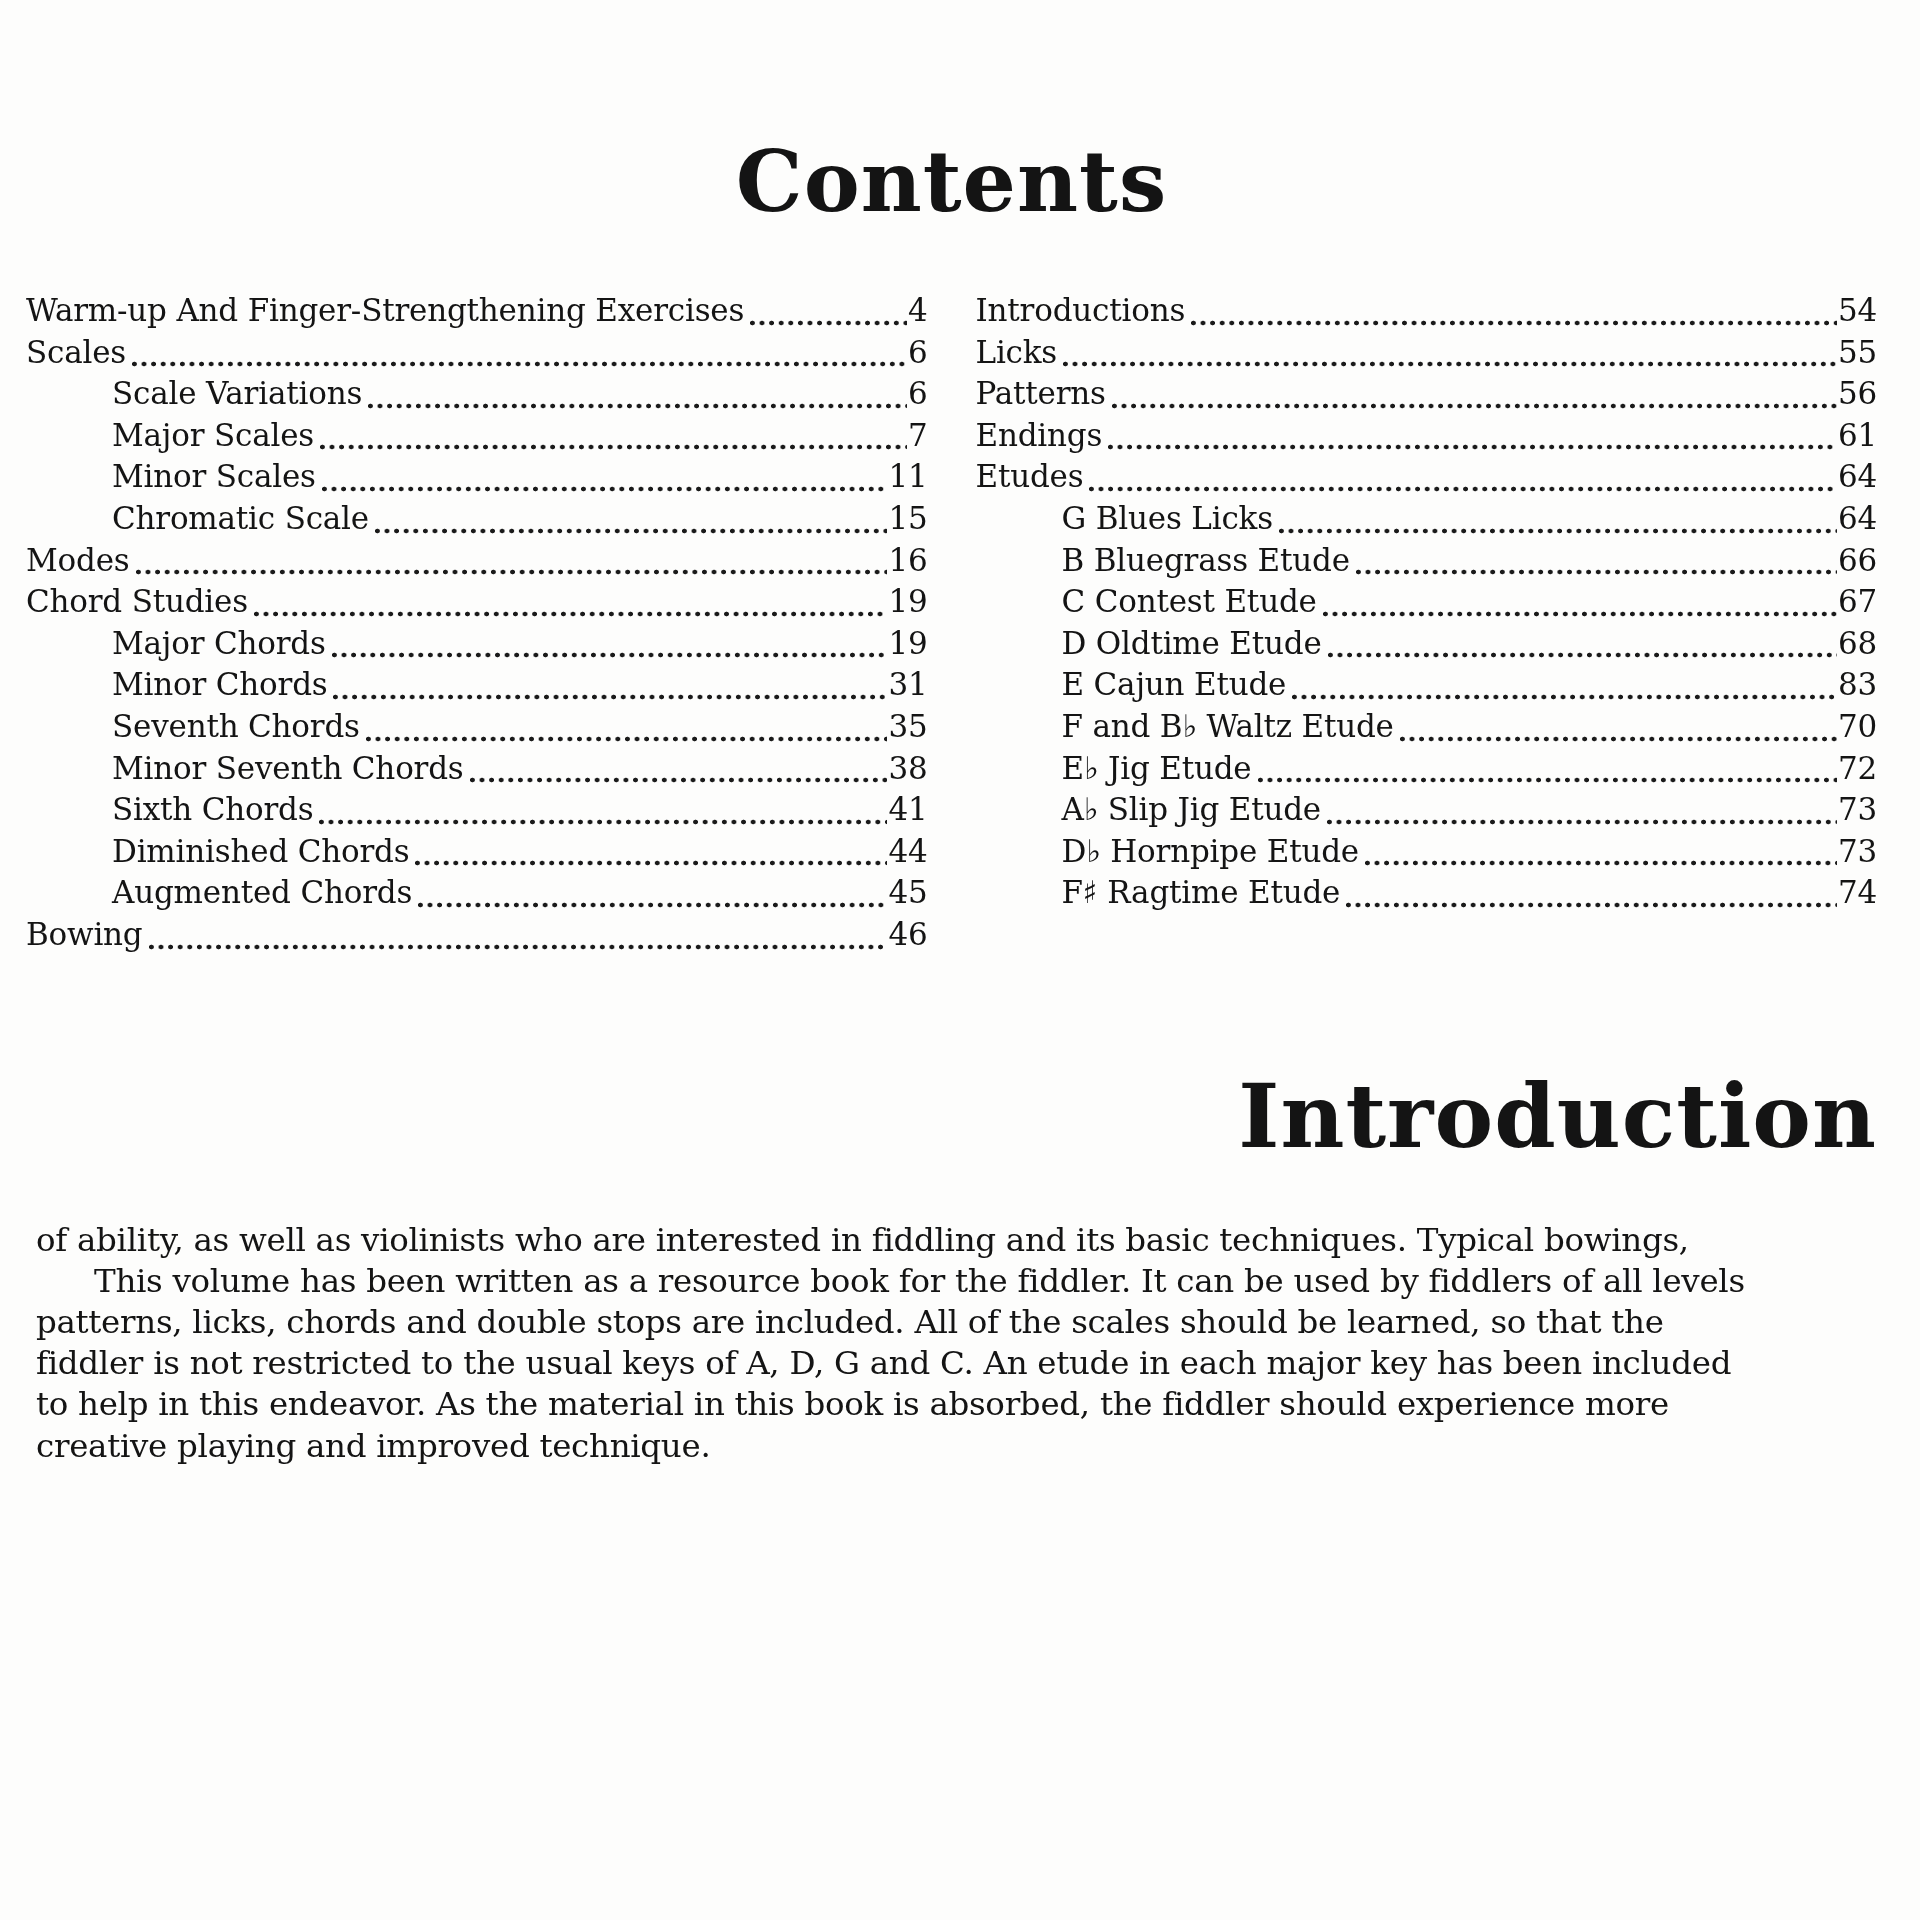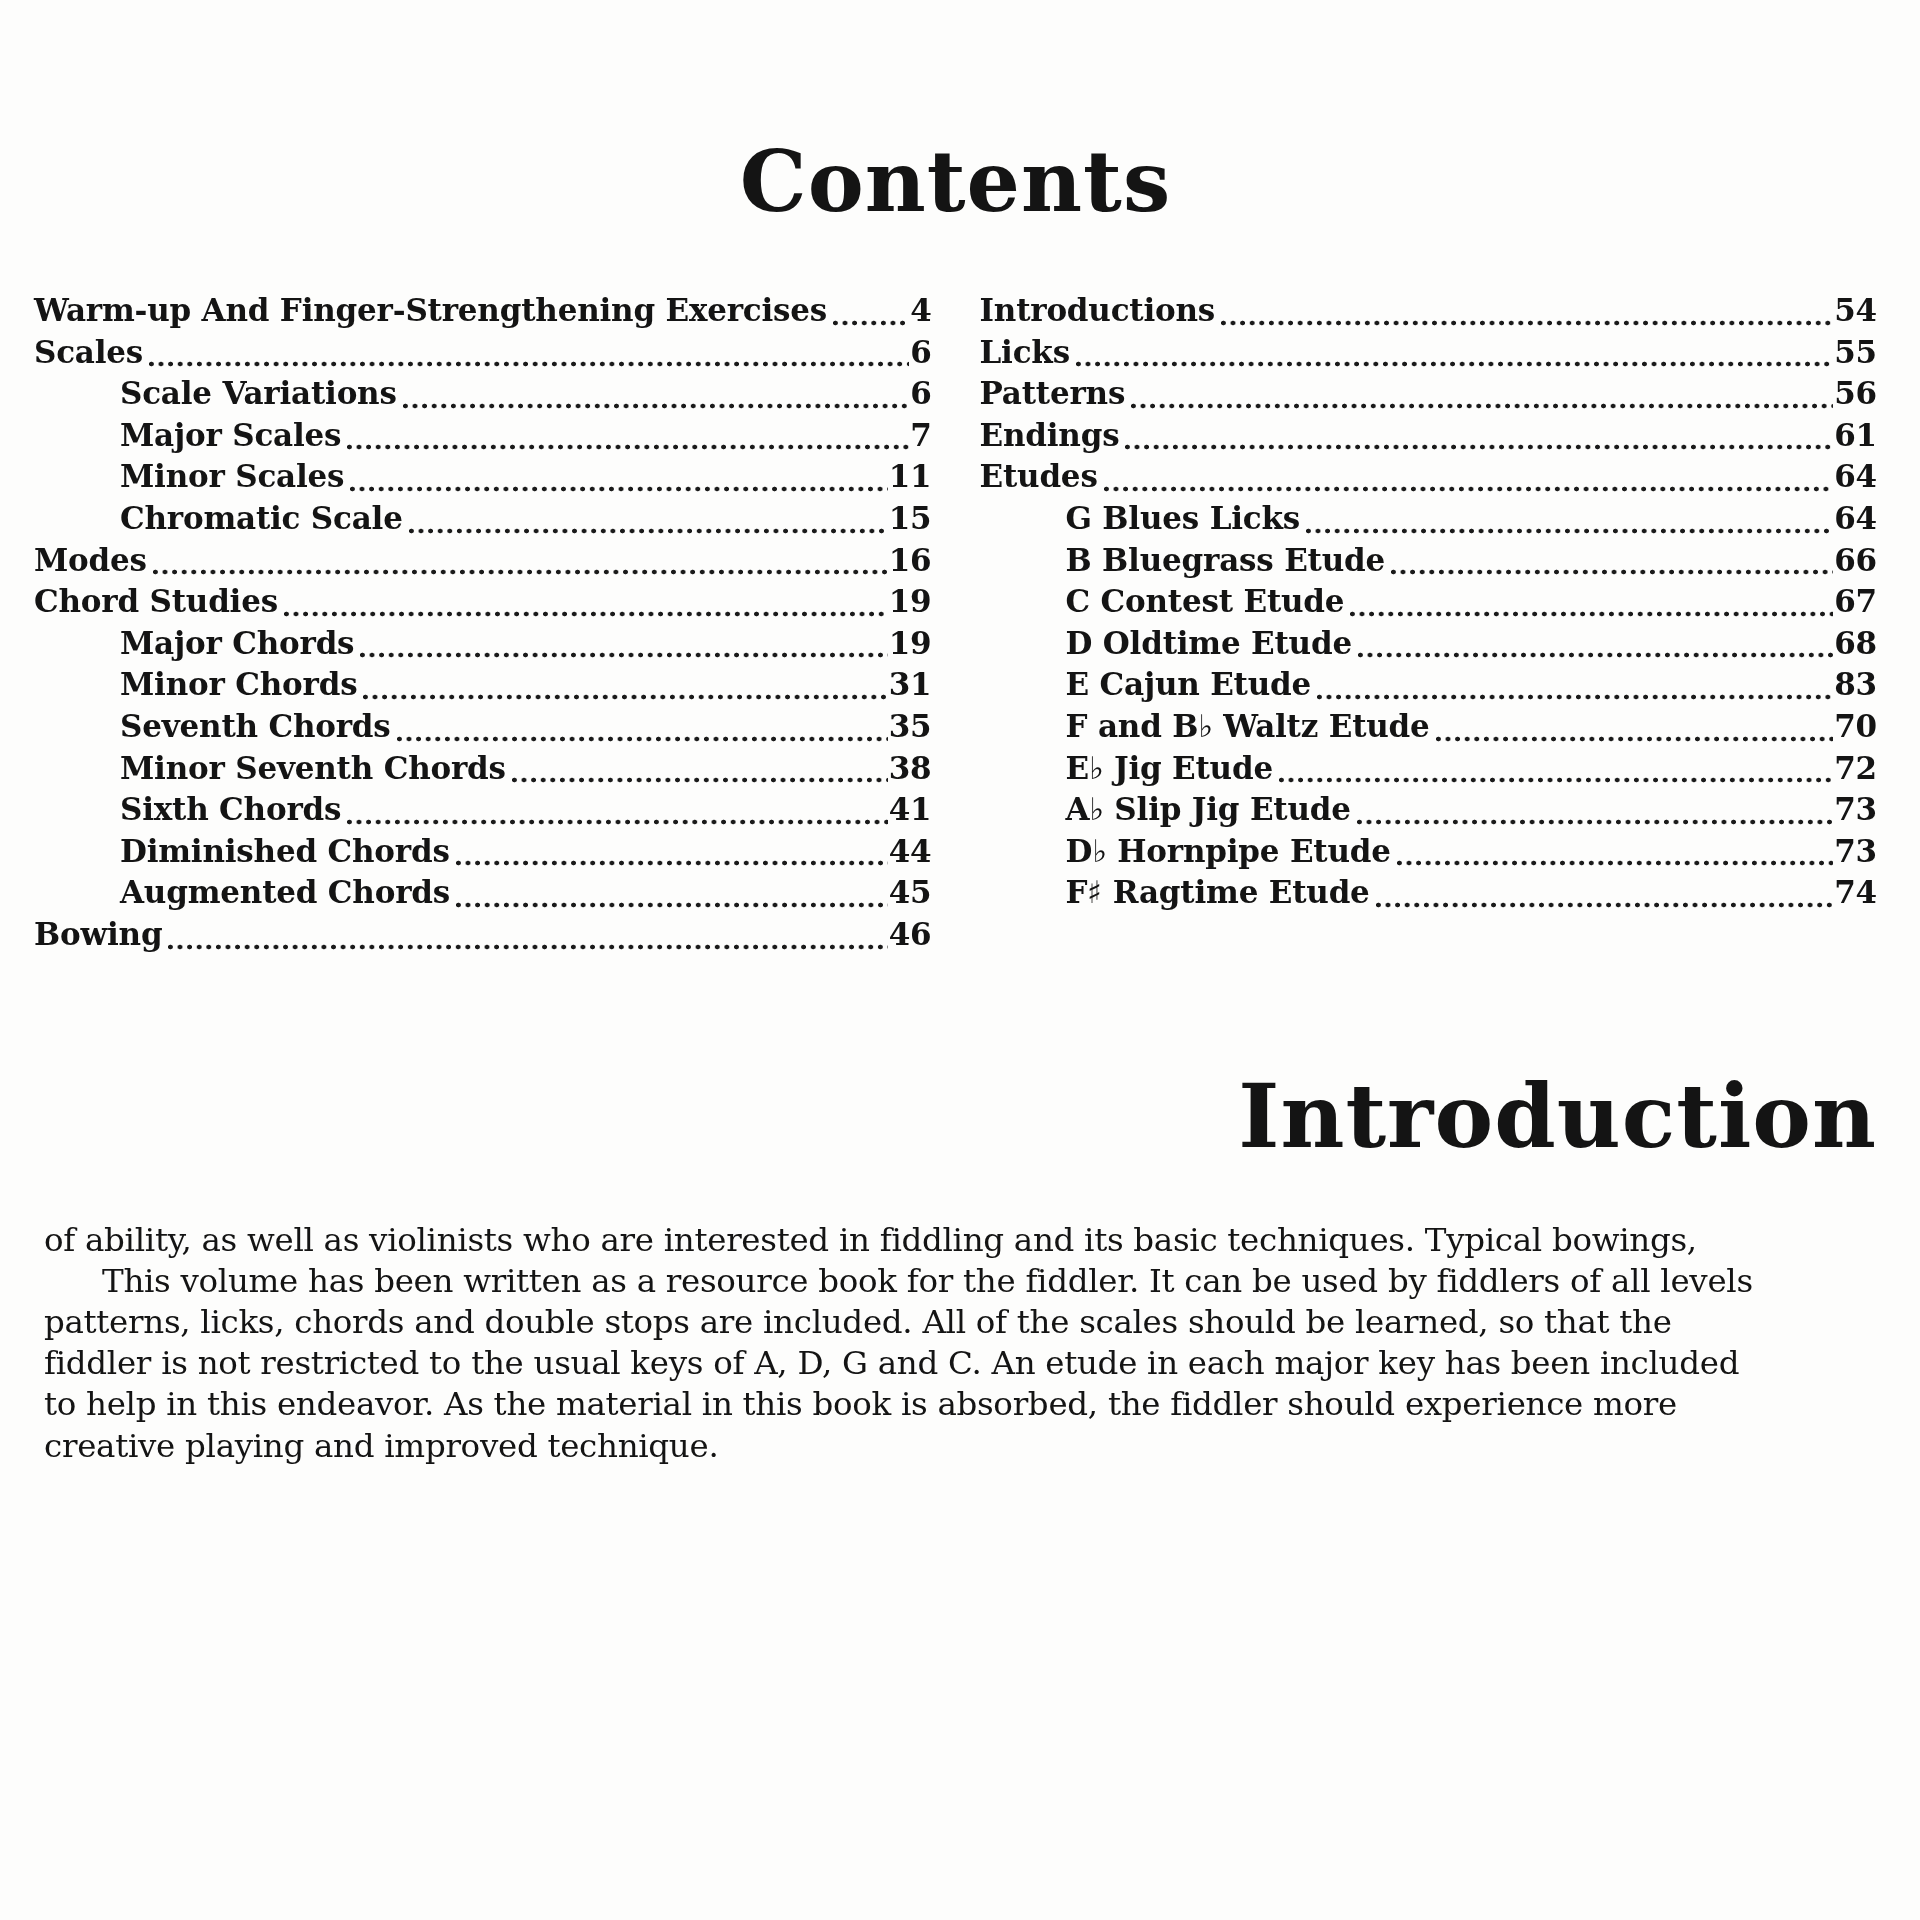--- a/index.html
+++ b/index.html
@@ -8,21 +8,21 @@
     background: #fdfdfc;
   }
   .page {
     position: relative;
     width: 1920px;
     height: 1920px;
     box-sizing: border-box;
     background: #fdfdfc;
     color: #141414;
     font-family: "DejaVu Serif", "Liberation Serif", serif;
-    padding: 140px 43px 0 34px;
+    padding: 140px 43px 0 26px;
     overflow: hidden;
   }
   .main-title {
     margin: 0;
     text-align: center;
     font-size: 84px;
     line-height: 1.0;
     font-weight: 600;
     letter-spacing: 1px;
   }
@@ -35,21 +35,20 @@
     flex: 1 1 0;
     min-width: 0;
   }
   .toc-row {
     display: flex;
     align-items: baseline;
     font-size: 31px;
     line-height: 41.6px;
     white-space: nowrap;
     letter-spacing: -0.2px;
-    font-weight: bold;
   }
   .toc-row.indent { padding-left: 86px; }
   .toc-label { flex: 0 0 auto; }
   .leader {
     flex: 1 1 auto;
     min-width: 14px;
     align-self: flex-end;
     height: 6px;
     margin: 0 1px 6px 6px;
     background-image: radial-gradient(circle at 2.4px 3px, #1a1a1a 2.05px, rgba(0,0,0,0) 2.7px);

